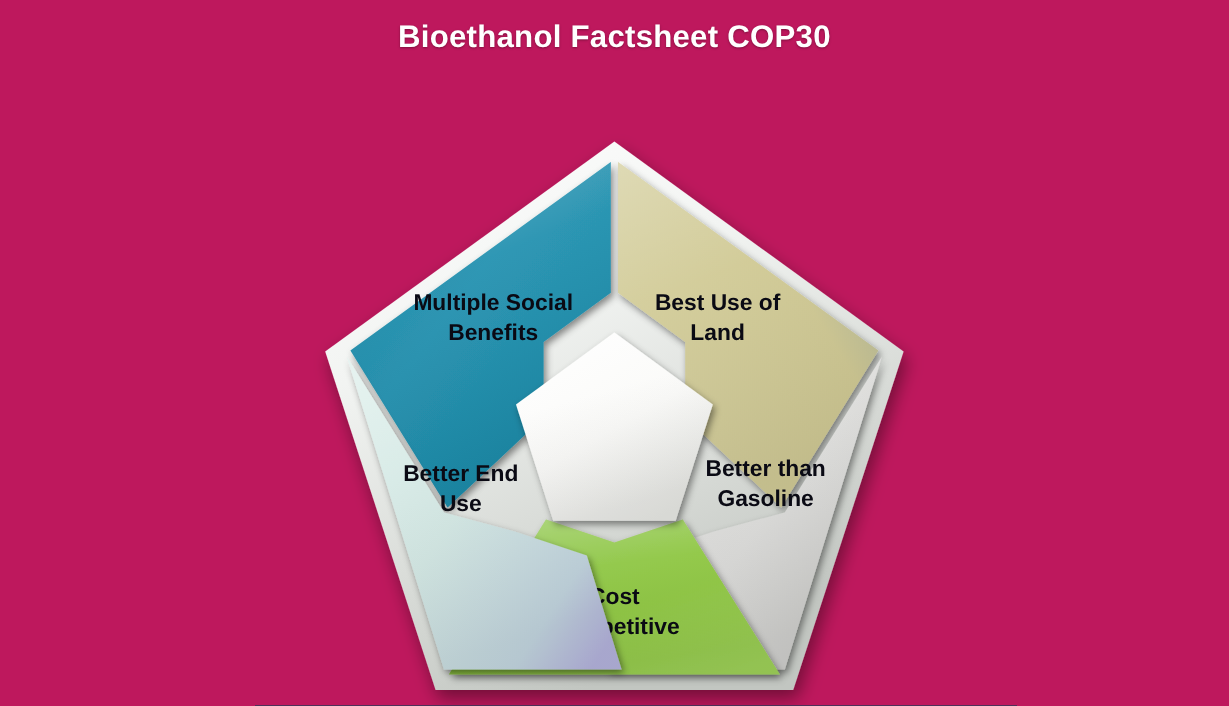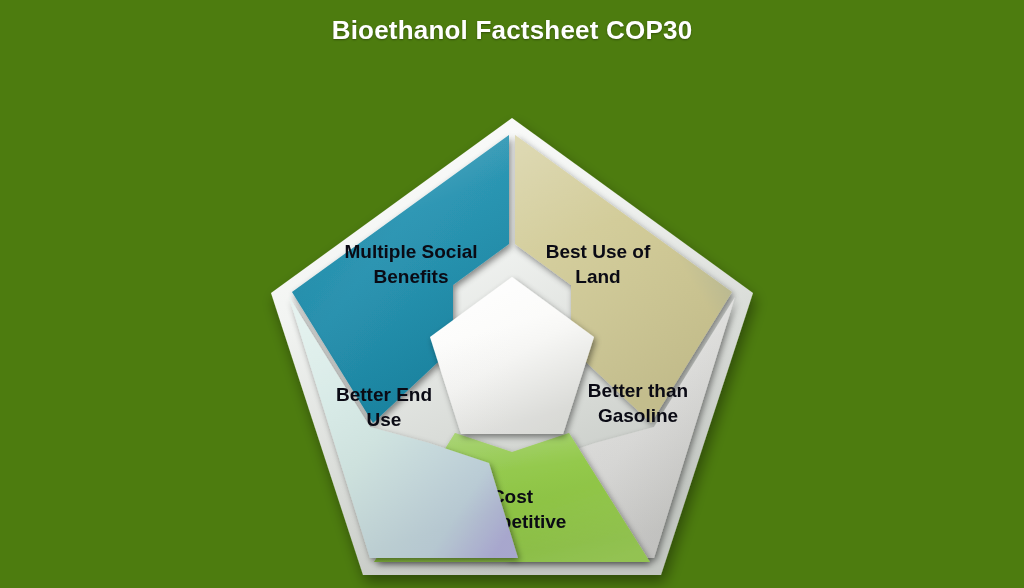--- a/index.html
+++ b/index.html
@@ -52,21 +52,21 @@
     font-weight: bold;
     font-size: 19px;
     fill: #0a0a14;
     text-anchor: middle;
     dominant-baseline: middle;
   }
 </style>
 </head>
 <body style="background: rgb(3, 68, 89);">
 
-<div id="stage" style="background: #4d7c0f;">
+<div id="stage" style="background: #be185d;">
 
   <div id="title-block" style="color: rgb(255, 255, 255);">
     <span class="tline">Bioethanol Factsheet COP30</span>
   </div>
 
   <div id="diagram-wrap">
     <svg id="pentagon-diagram" viewBox="0 0 1024 588" xmlns="http://www.w3.org/2000/svg">
       <defs>
 
         <filter id="assemblyShadow" x="-25%" y="-25%" width="150%" height="150%">

